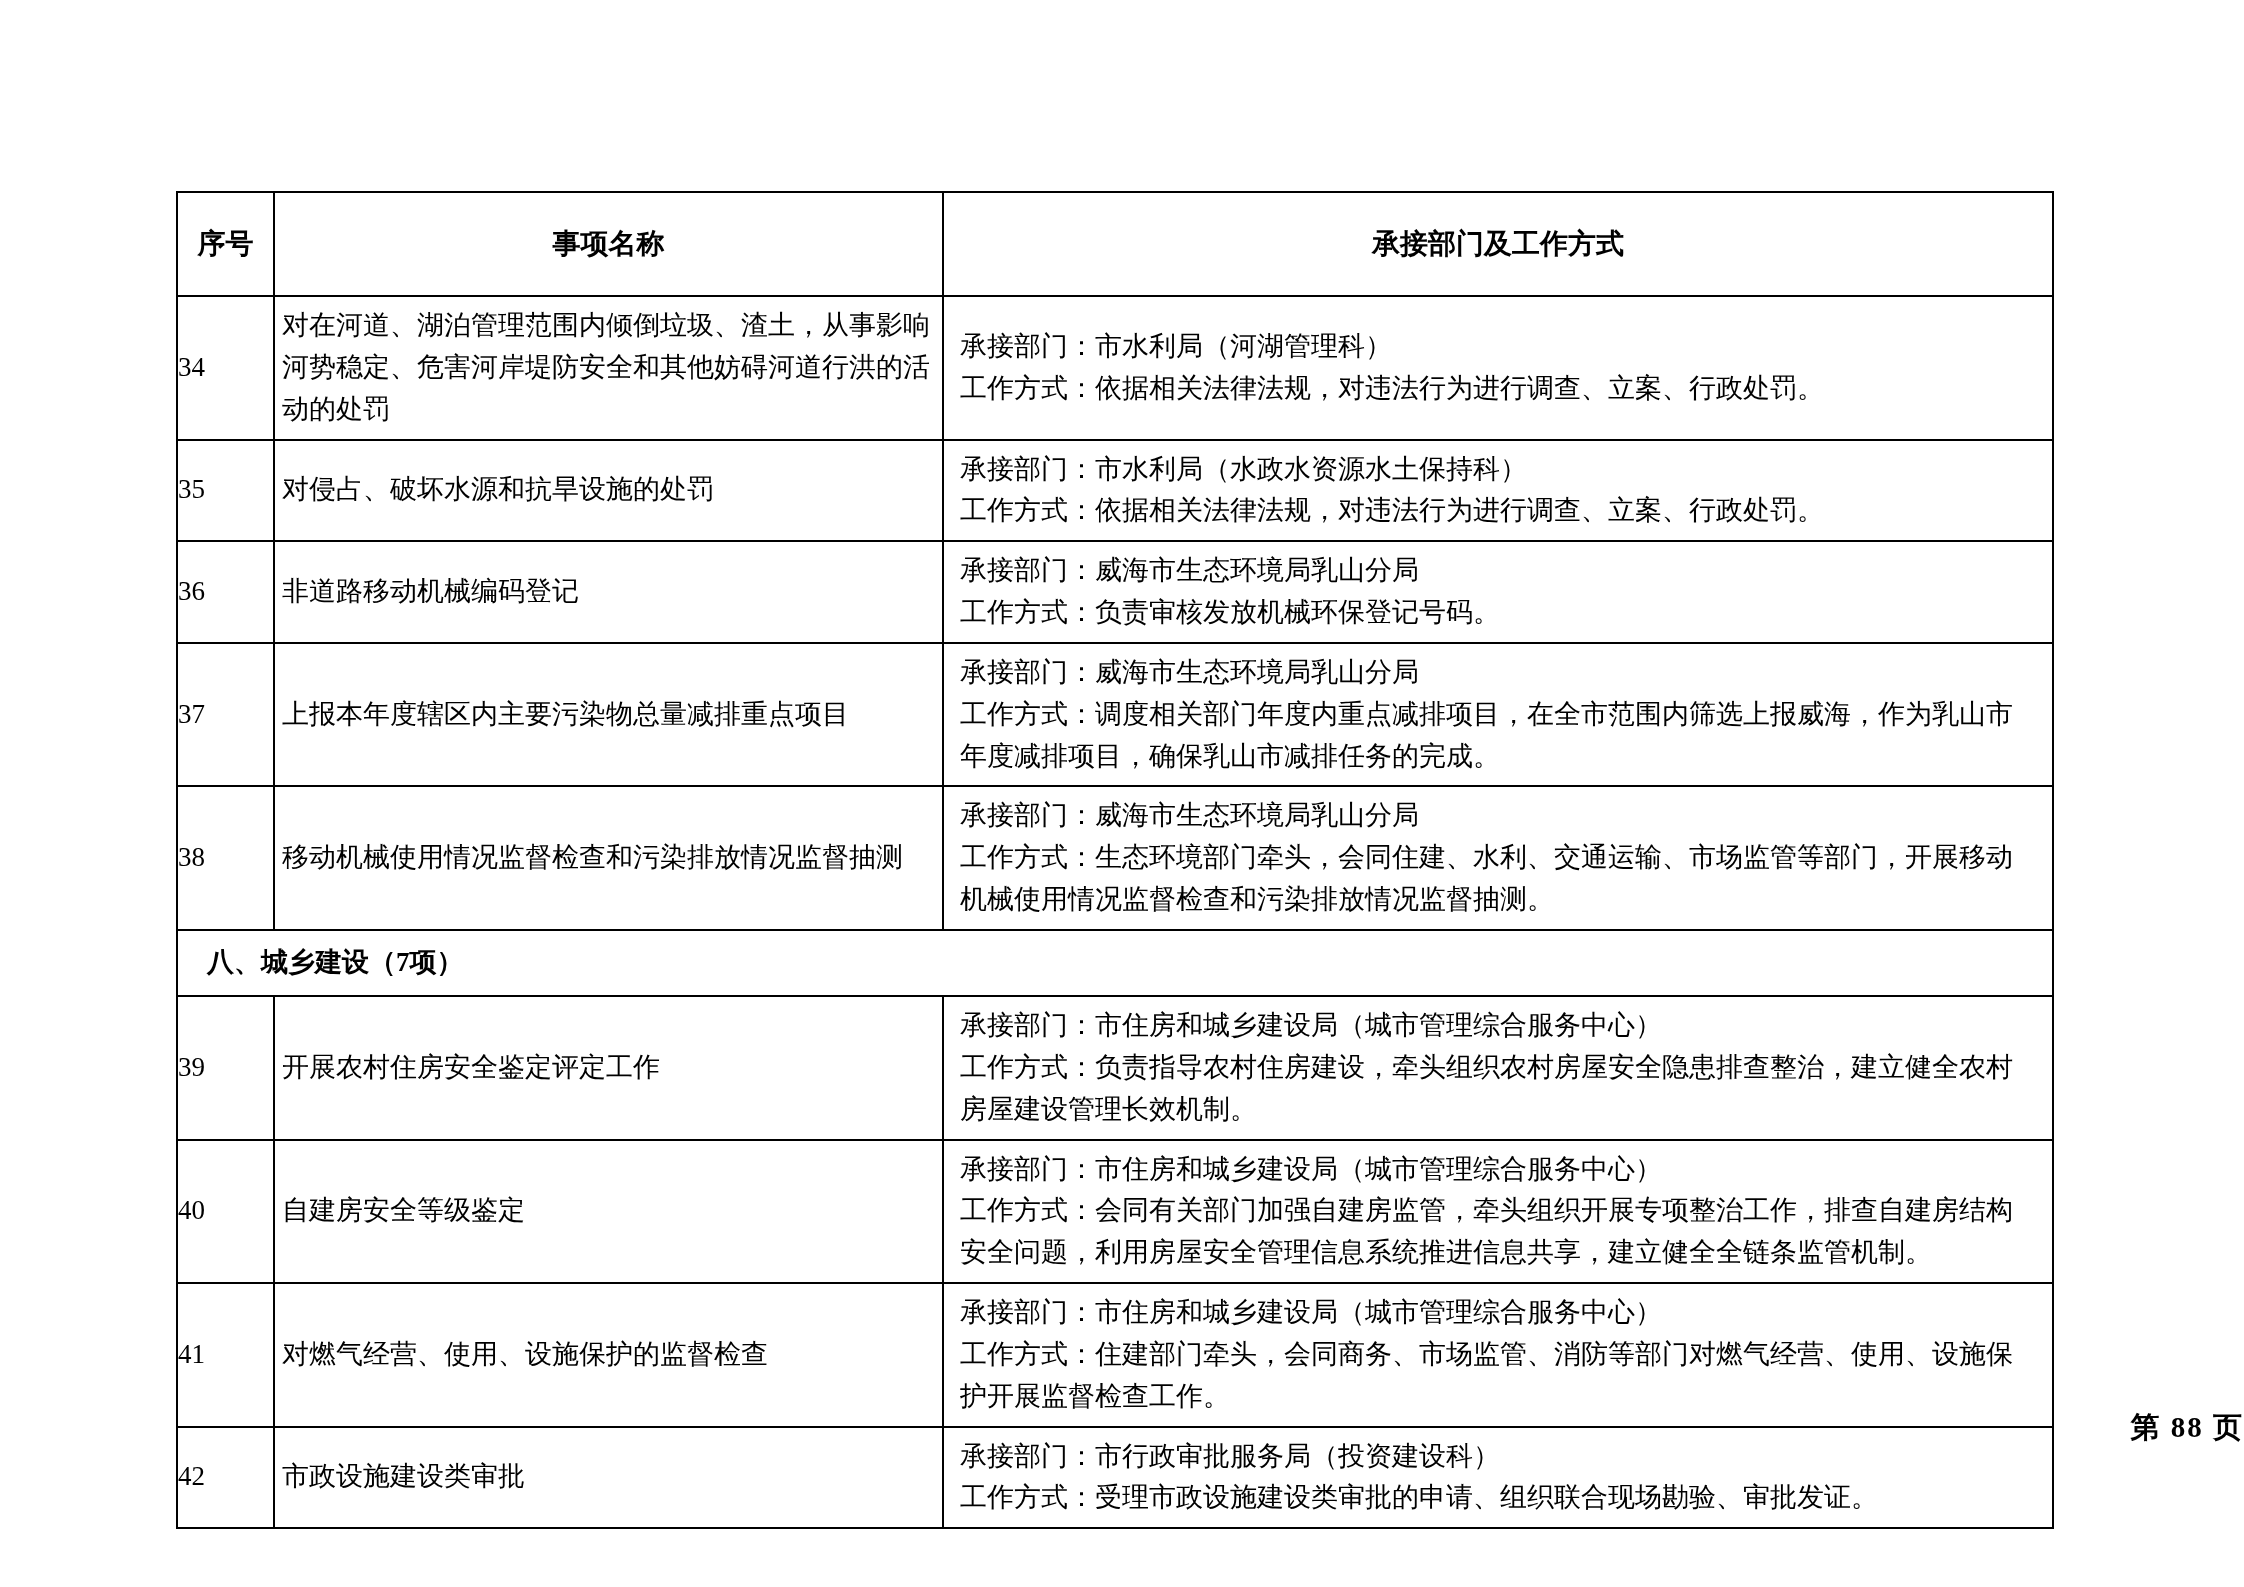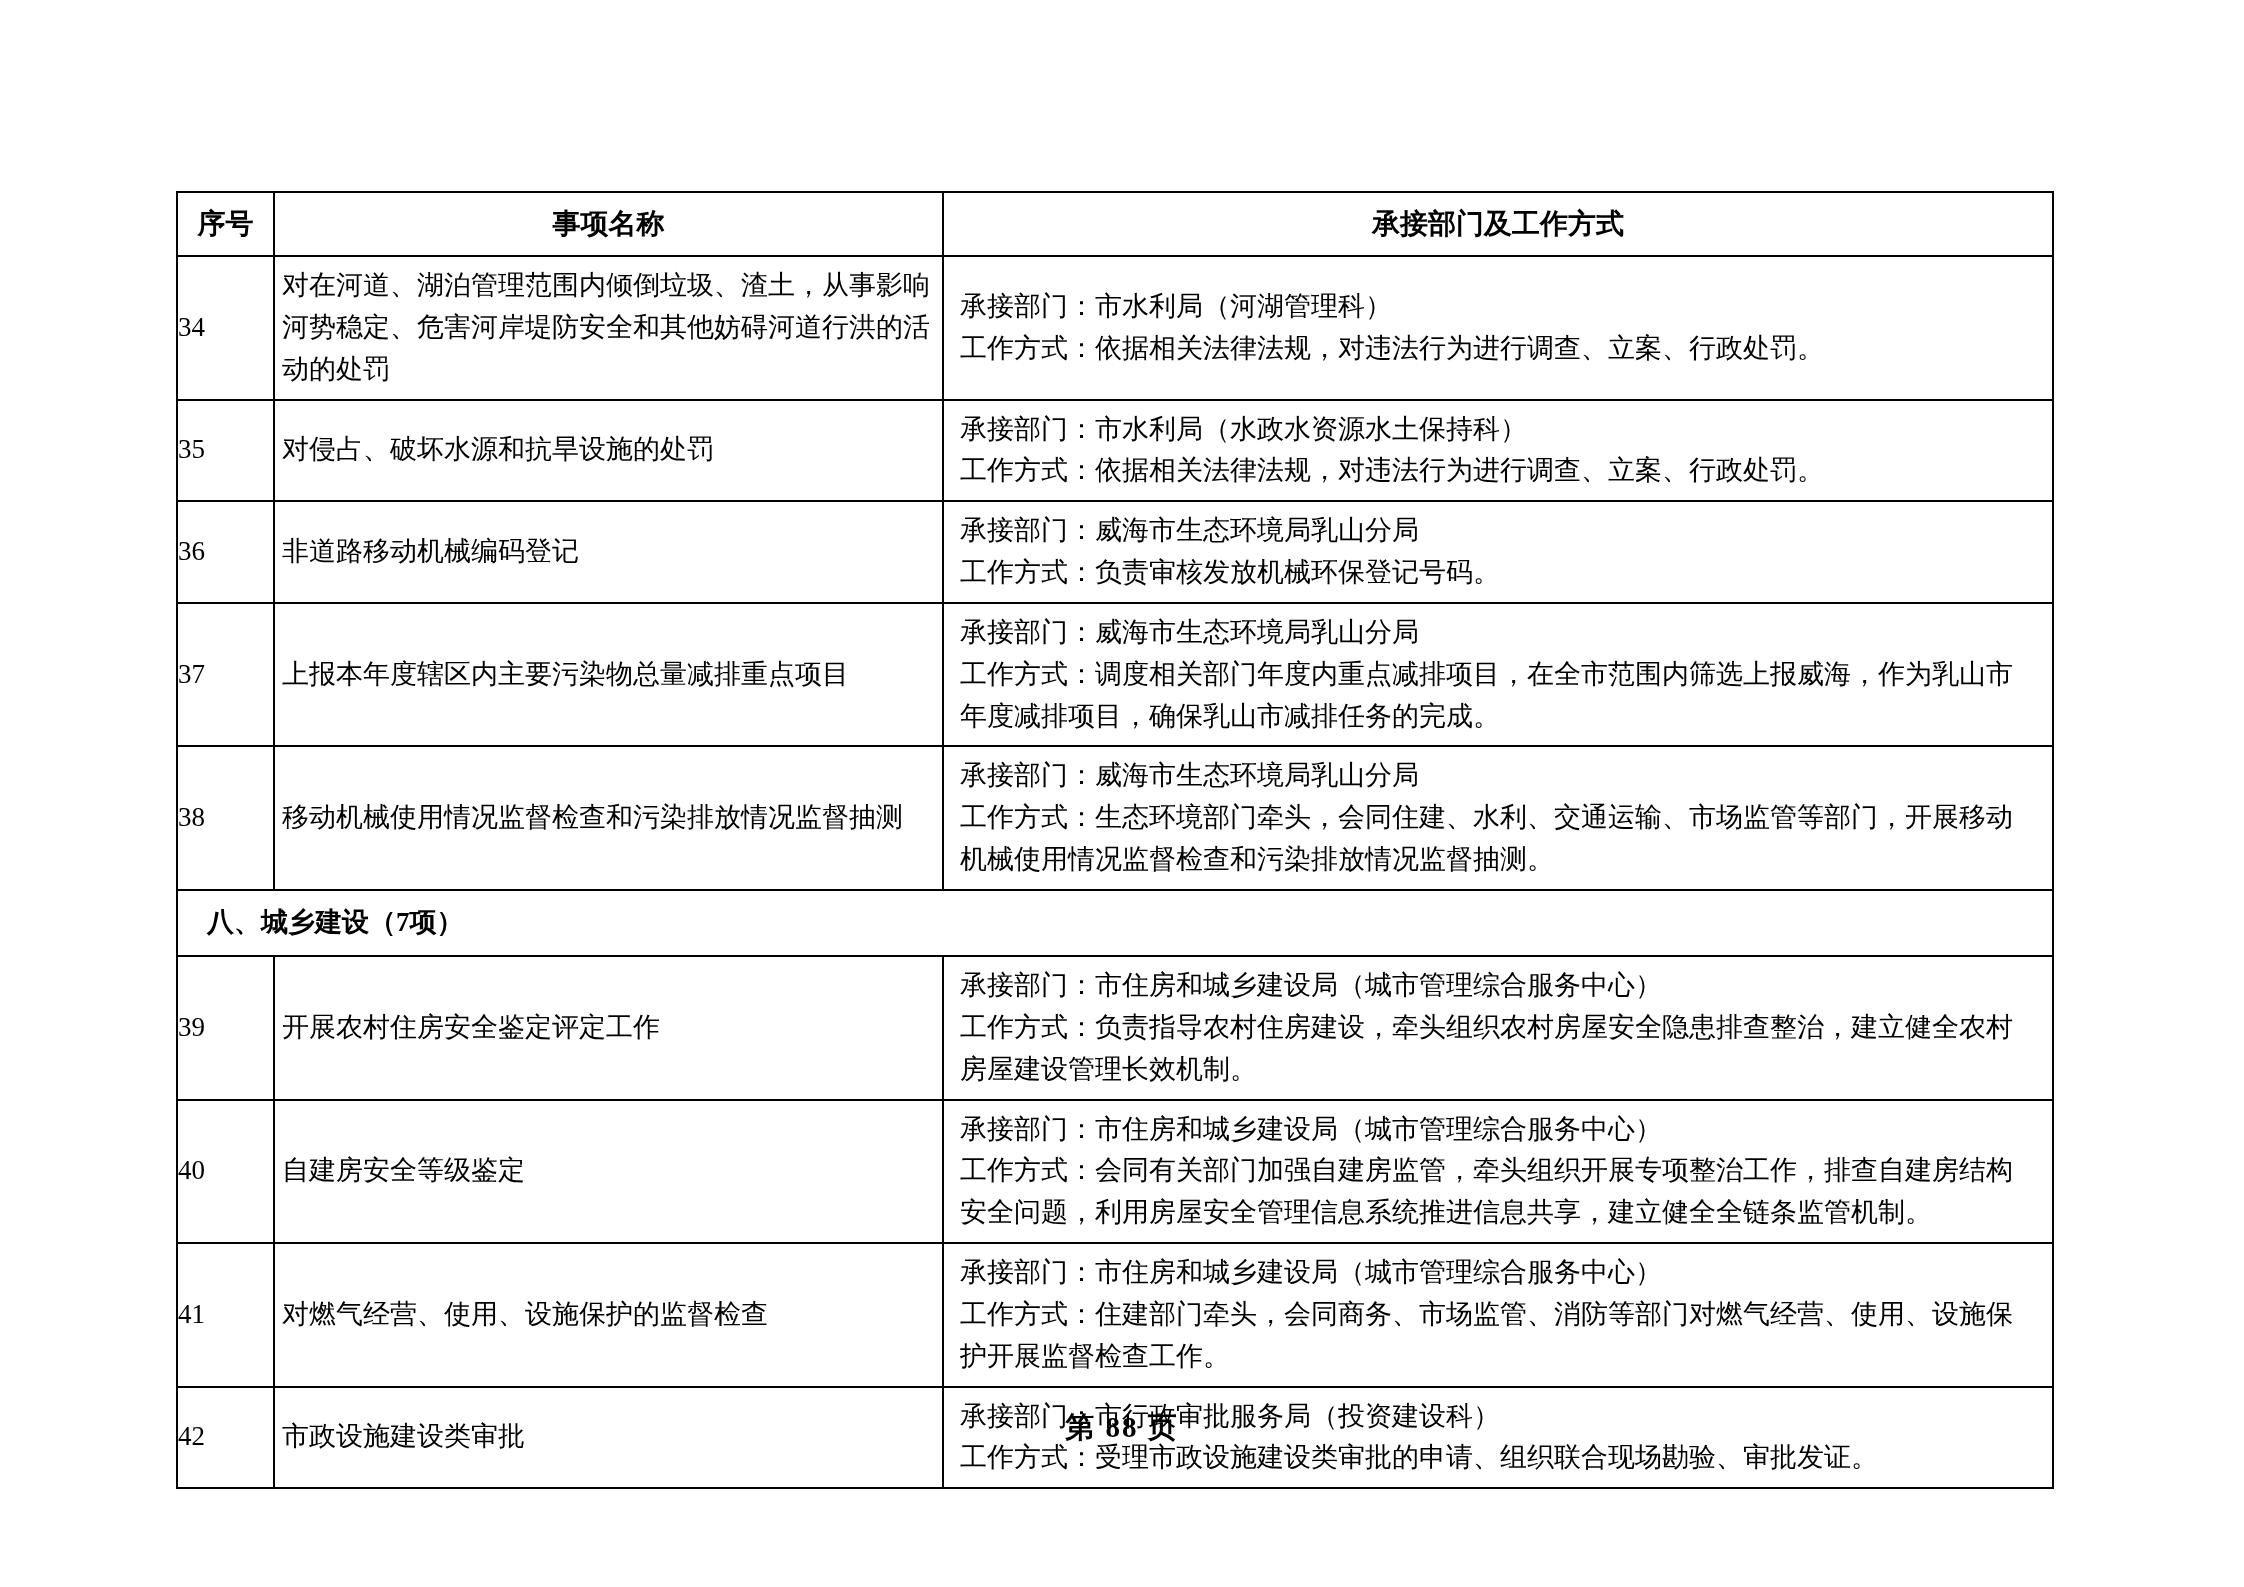--- a/index.html
+++ b/index.html
@@ -25,21 +25,21 @@
   .doc-table col.c-no   { width: 97px; }
   .doc-table col.c-name { width: 669px; }
   .doc-table col.c-det  { width: 1110px; }
   .doc-table th, .doc-table td {
     border: 2px solid #000000;
     vertical-align: middle;
     font-size: 27px;
     line-height: 1.55;
   }
   .doc-table thead th {
-    height: 64px;
+    height: 104px;
     font-weight: bold;
     font-size: 28px;
     text-align: center;
   }
   .cell-no {
     text-align: left;
     height: 100px;
     font-size: 28px;
   }
   .cell-name {
@@ -55,21 +55,21 @@
     font-weight: bold;
     font-size: 31px;
     height: 66px;
     padding-left: 29px;
     text-align: left;
   }
   .footer {
     position: absolute;
     left: 0; top: 1408px;
     width: 100%;
-    text-align: center;
+    text-align: right;
     font-size: 29px;
     font-weight: bold;
     letter-spacing: 2px;
   }
 </style>
 </head>
 <body>
 
 <div class="page">
 

